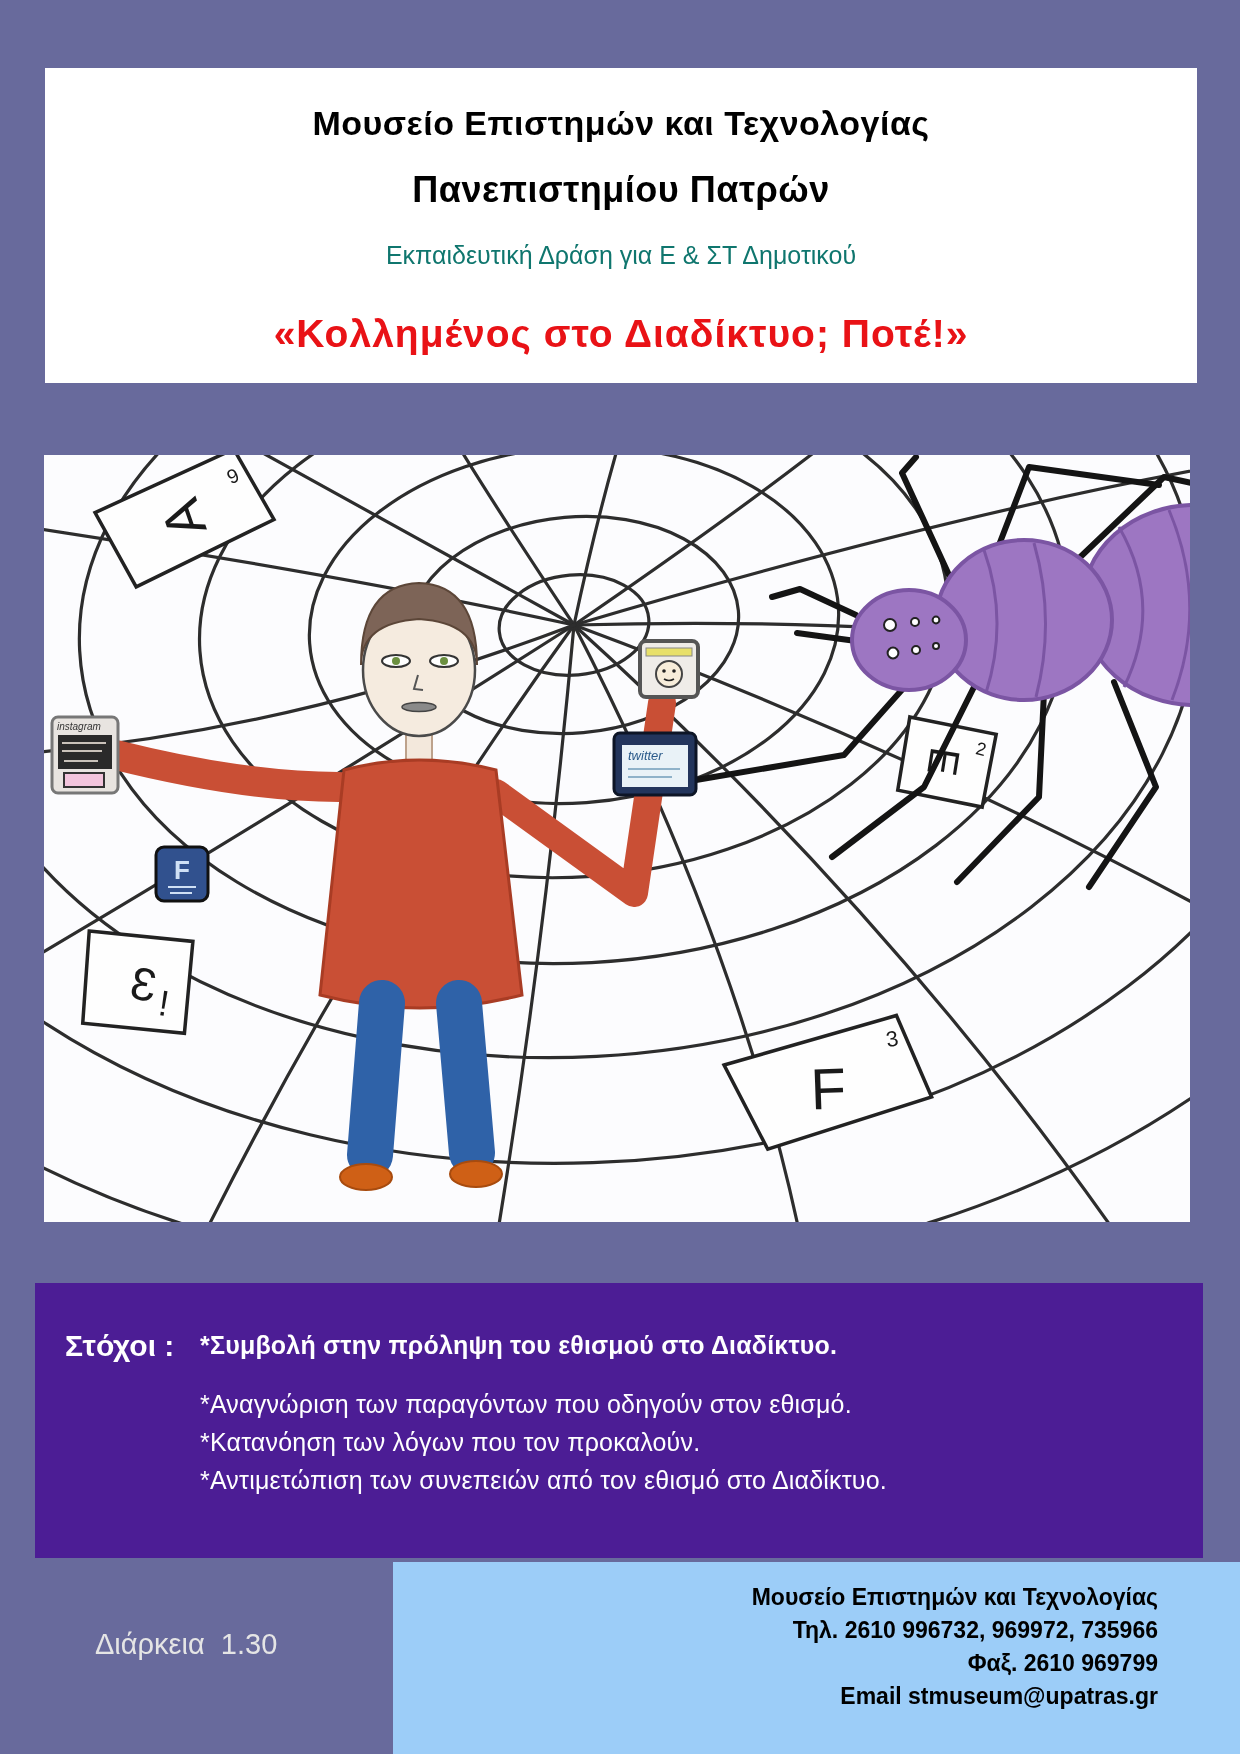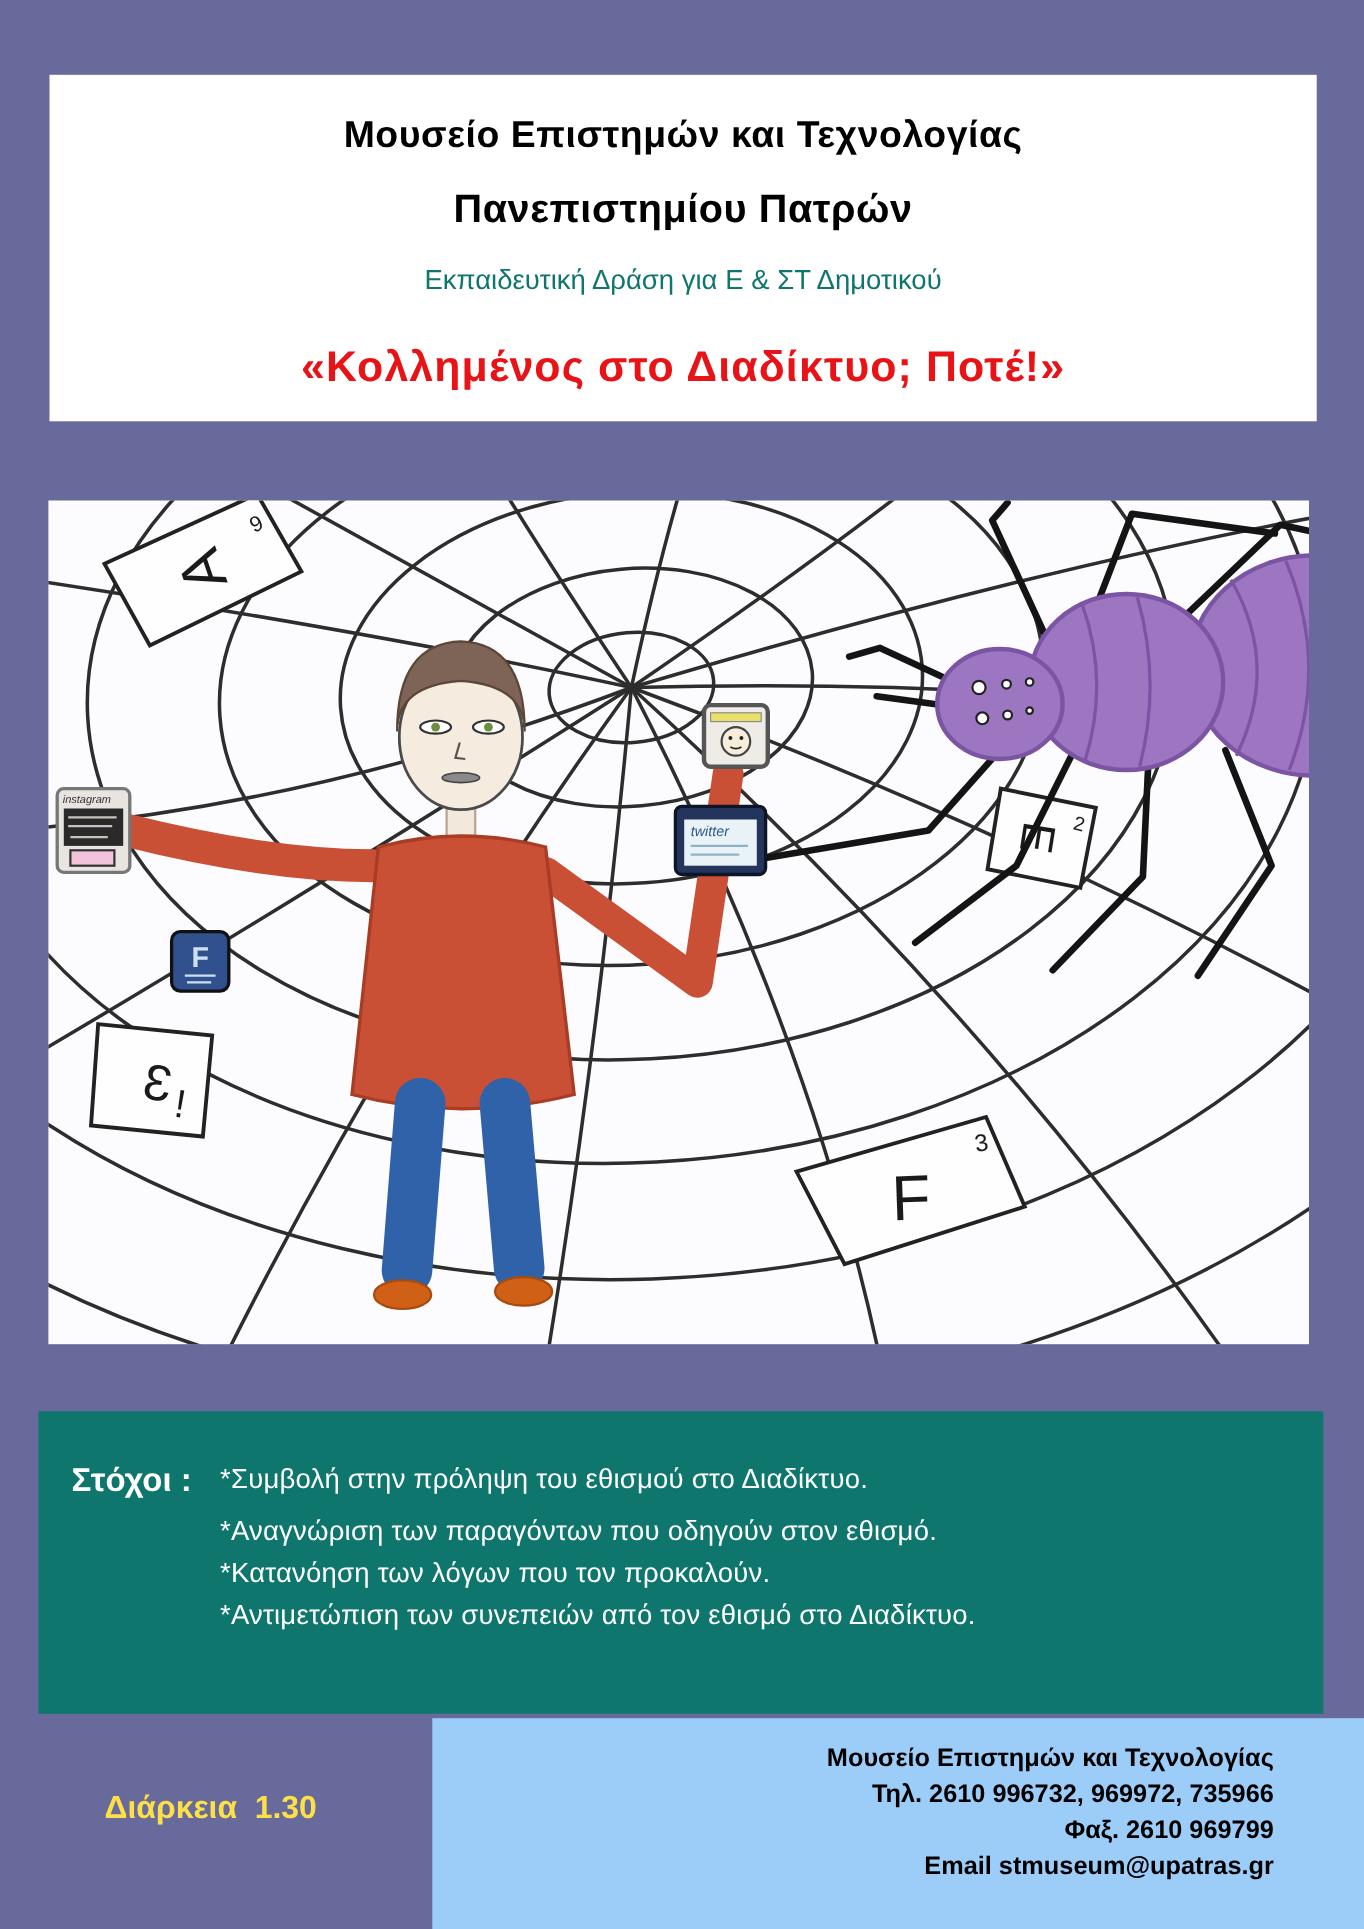--- a/index.html
+++ b/index.html
@@ -15,30 +15,30 @@
   .title-line2{font-size:36px;font-weight:bold;margin-top:26px;letter-spacing:.5px;}
   .subtitle{font-size:25px;margin-top:30px;color:#0f766e;}
   .slogan{font-size:39px;font-weight:bold;margin-top:42px;color:#e91216;letter-spacing:1px;}
   .drawing{
     position:absolute;left:44px;top:455px;width:1146px;height:767px;
     background:#fcfcfe;
   }
   .drawing svg{display:block;width:100%;height:100%;}
   .objectives{
     position:absolute;left:35px;top:1283px;width:1168px;height:275px;
-    background:#0f766e;color:#fff;box-sizing:border-box;
+    background:#4c1d95;color:#fff;box-sizing:border-box;
   }
   .obj-inner{display:flex;align-items:flex-start;padding-top:46px;}
   .obj-label{flex:0 0 135px;margin-left:30px;font-size:30px;font-weight:bold;}
   .obj-list{list-style:none;margin:2px 0 0 0;padding:0;font-size:25px;letter-spacing:.2px;}
   .obj-list li{margin-bottom:9px;}
-  .obj-list li:first-child{margin-bottom:18px;}
+  .obj-list li:first-child{margin-bottom:30px;font-weight:bold;}
   .duration{
-    position:absolute;left:95px;top:1628px;font-size:29px;font-weight:bold;
-    color:#fde047;white-space:pre;
+    position:absolute;left:95px;top:1628px;font-size:29px;font-weight:normal;
+    color:#e5e5e5;white-space:pre;
   }
   .contact{
     position:absolute;left:393px;top:1562px;width:847px;height:192px;
     background:#9ccdf8;box-sizing:border-box;text-align:right;
     padding:19px 82px 0 0;color:#000;font-weight:bold;
   }
   .contact .c-line{font-size:23px;line-height:33px;}
 </style>
 </head>
 <body>

